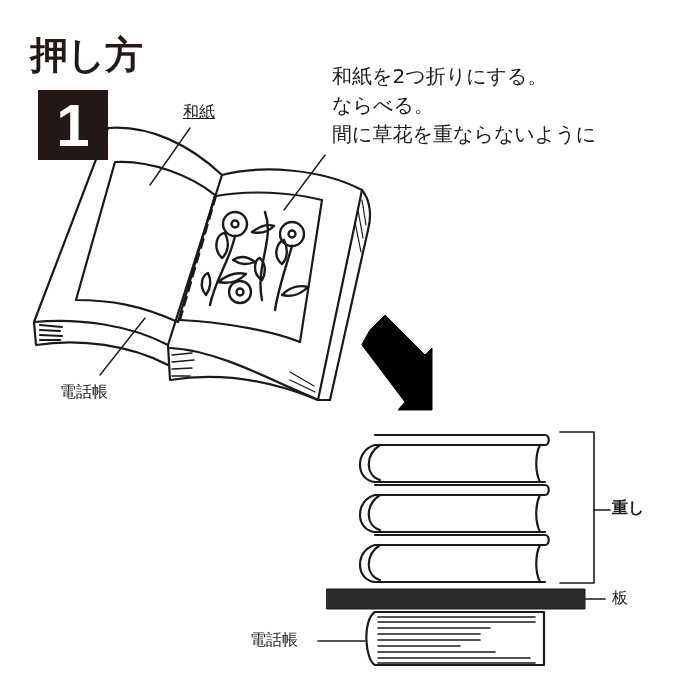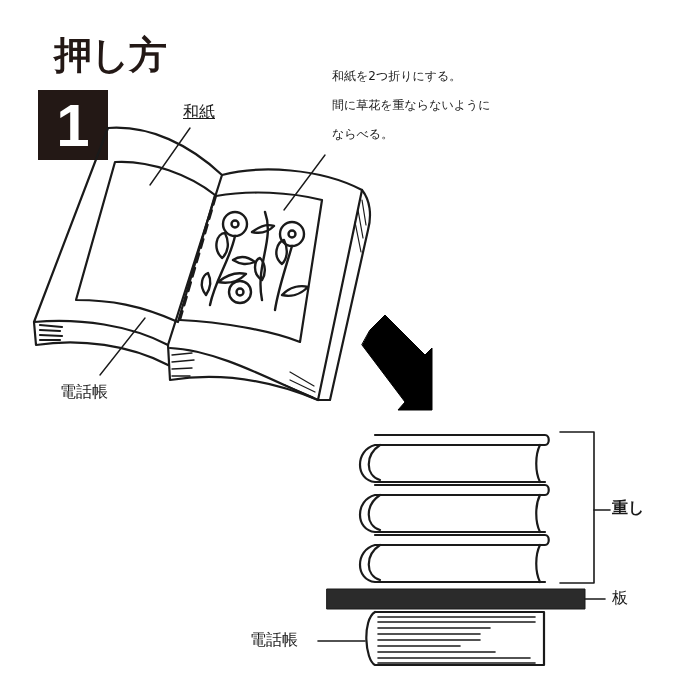--- a/index.html
+++ b/index.html
@@ -1,40 +1,40 @@
 <!DOCTYPE html>
 <html><head>
 <meta charset="utf-8">
 <style>
   html, body { margin: 0; padding: 0; background: #ffffff; }
   body { width: 700px; height: 700px; position: relative; overflow: hidden;
          font-family: "DejaVu Sans", sans-serif; color: #1a1a1a; }
   .title { position: absolute; left: 30px; top: 30px; font-size: 38px; font-weight: bold;
-           letter-spacing: -1px; color: #231815; margin-left: 24px; }
+           letter-spacing: -1px; color: #231815; }
   .step-box { position: absolute; left: 38px; top: 90px; width: 70px; height: 70px;
               background: #231815; color: #fff; font-size: 60px; font-weight: bold;
               display: flex; align-items: center; justify-content: center;
               font-family: "Liberation Sans", sans-serif; }
   .label { position: absolute; font-size: 16px; color: #1a1a1a; white-space: nowrap; }
-  .instr { position: absolute; left: 332px; top: 62px; font-size: 12px; line-height: 29px; color: #1a1a1a; }
+  .instr { position: absolute; left: 332px; top: 62px; font-size: 20px; line-height: 29px; color: #1a1a1a; }
   .instr div { white-space: nowrap; }
   svg { position: absolute; left: 0; top: 0; }
 </style>
 </head>
 <body>
 
 <div class="title">押し方</div>
 <div class="step-box">
   <span>1</span>
 </div>
 
 <div class="instr">
   <div>和紙を2つ折りにする。</div>
+  <div>ならべる。</div>
   <div>間に草花を重ならないように</div>
-  <div>ならべる。</div>
 </div>
 
 <svg width="700" height="700" viewBox="0 0 700 700">
   <g fill="none" stroke="#1a1a1a" stroke-width="2.2" stroke-linecap="round" stroke-linejoin="round">
 
     <g>
 
       <path d="M108,128 C150,125 190,145 222,175 L168,345 C130,325 80,318 34,322 L108,128 Z"></path>
 
       <path d="M34,322 L36,345 C80,338 130,345 168,365"></path>

